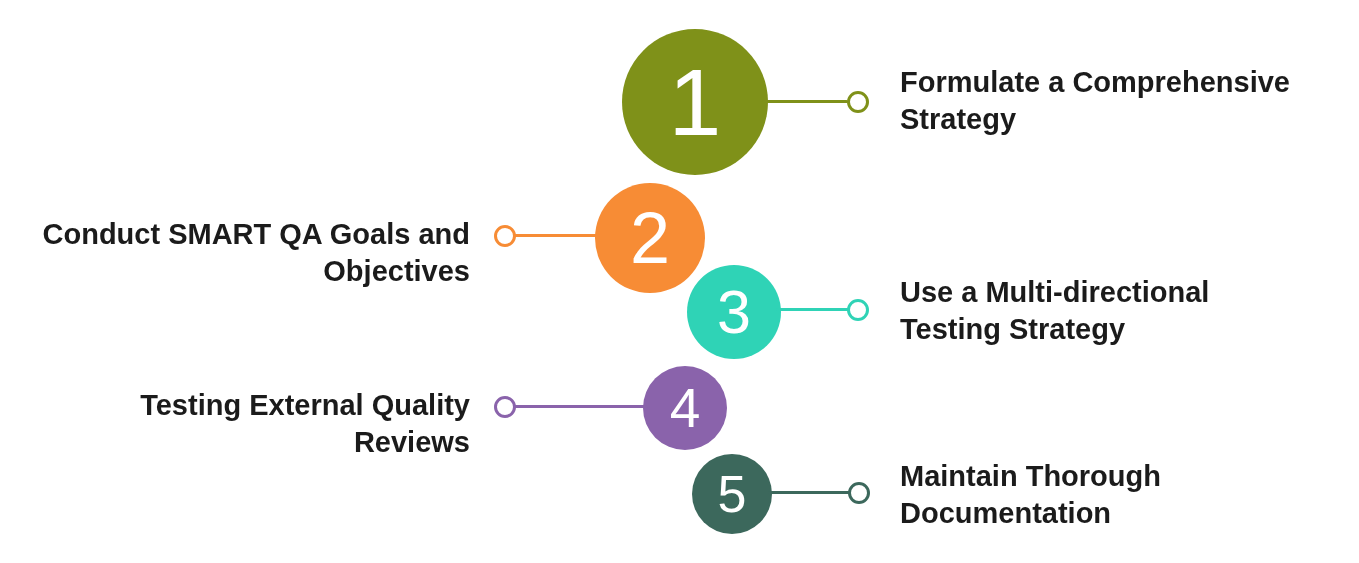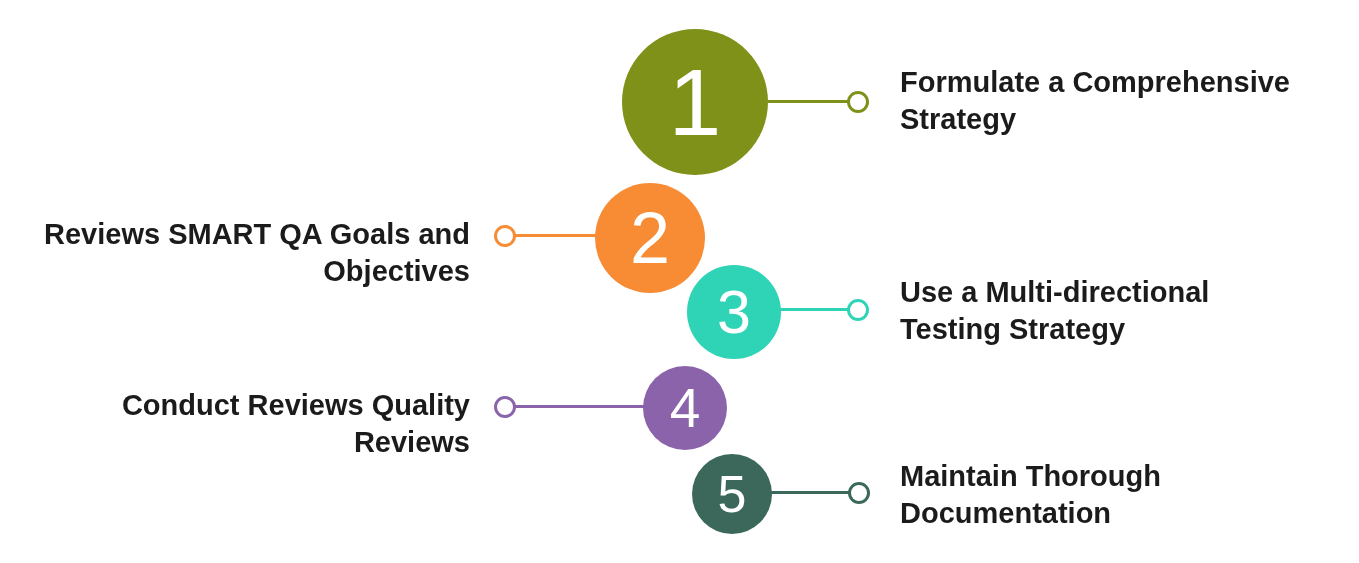--- a/index.html
+++ b/index.html
@@ -95,41 +95,41 @@
     <div class="label">Formulate a Comprehensive
 Strategy</div>
   </div>
 
   <div class="step s2" style="--c: #F78C35;">
     <div class="circle">
       <span>2</span>
     </div>
     <div class="connector"></div>
     <div class="ring"></div>
-    <div class="label">Reviews SMART QA Goals and
+    <div class="label">Conduct SMART QA Goals and
 Objectives</div>
   </div>
 
   <div class="step s3" style="--c: #2FD3B6;">
     <div class="circle">
       <span>3</span>
     </div>
     <div class="connector"></div>
     <div class="ring"></div>
     <div class="label">Use a Multi-directional
 Testing Strategy</div>
   </div>
 
   <div class="step s4" style="--c: #8A63AB;">
     <div class="circle">
       <span>4</span>
     </div>
     <div class="connector"></div>
     <div class="ring"></div>
-    <div class="label">Conduct Reviews Quality
+    <div class="label">Testing External Quality
 Reviews</div>
   </div>
 
   <div class="step s5" style="--c: #3C685C;">
     <div class="circle">
       <span>5</span>
     </div>
     <div class="connector"></div>
     <div class="ring"></div>
     <div class="label">Maintain Thorough

